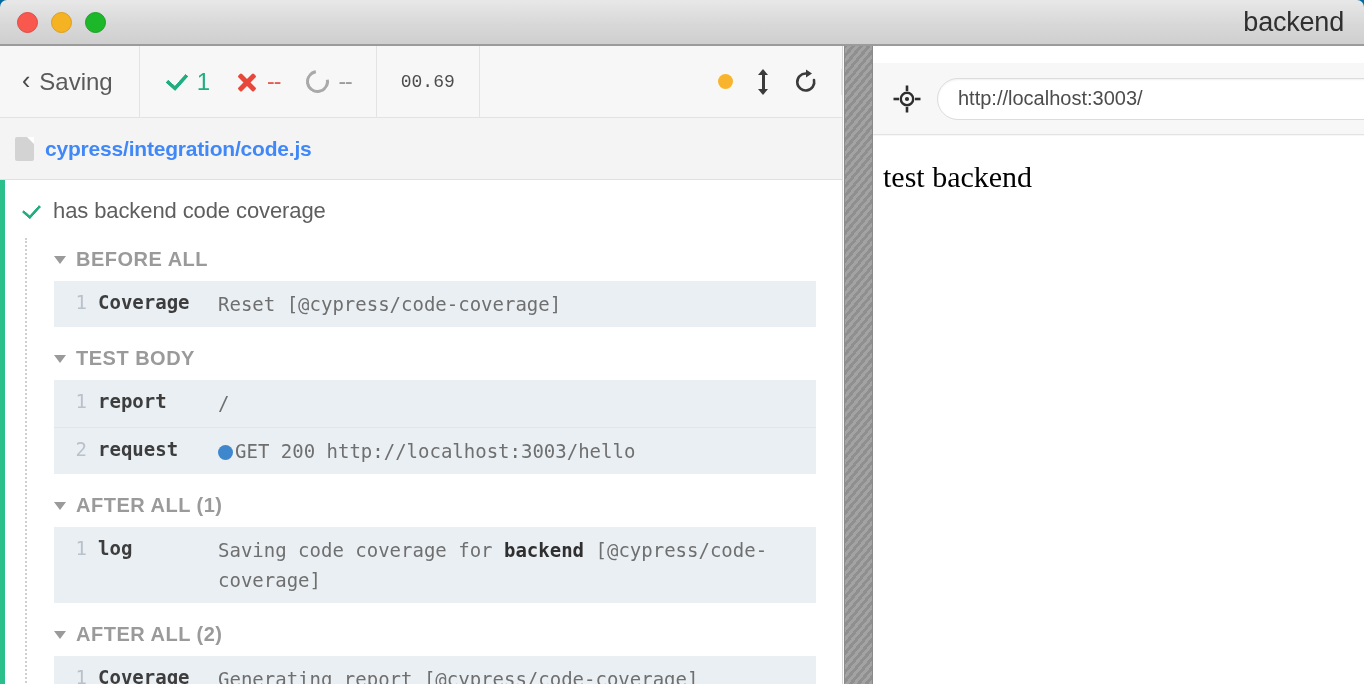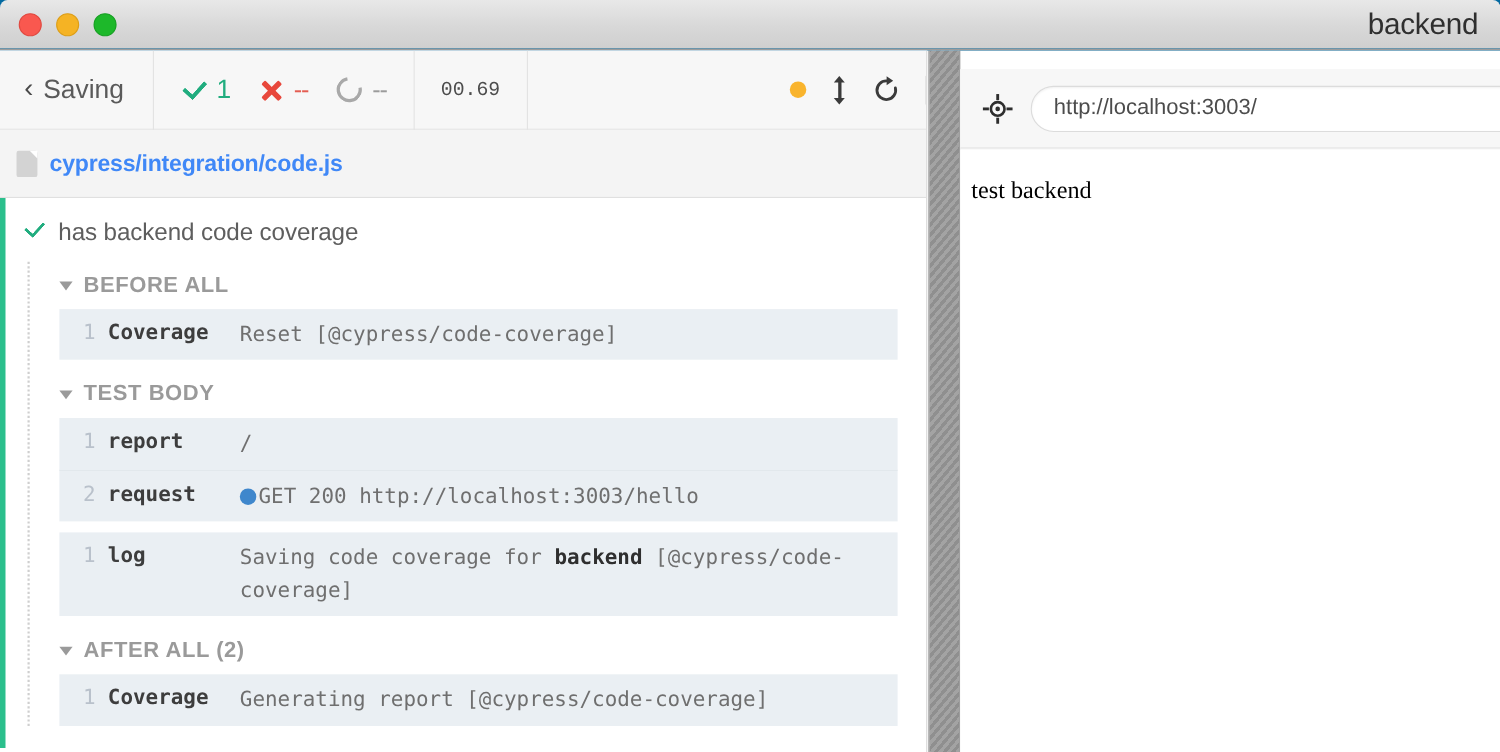--- a/index.html
+++ b/index.html
@@ -253,21 +253,21 @@
 
   
   .test-block {
     border-left: 5px solid #2bbf8c;
     padding: 0;
     min-height: 500px;
   }
 
   .test-title-row {
     display: flex;
-    align-items: flex-start;
+    align-items: center;
     gap: 12px;
     padding: 18px 0 14px 16px;
   }
   .test-title-row .icon-check { width: 20px; height: 20px; }
   .test-title-row .icon-check::after {
     left: 2px; top: 3px;
     width: 14px; height: 8px;
     border-left-width: 3.5px;
     border-bottom-width: 3.5px;
   }
@@ -413,21 +413,21 @@
   .aut-frame {
     position: absolute;
     top: 73px; left: 0;
     width: 491px;
     height: 565px;
     background: #fff;
     padding: 24px 0 0 10px;
   }
   .aut-content {
     font-family: "Liberation Serif", serif;
-    font-size: 22px;
+    font-size: 30px;
     color: #000;
   }
 </style>
 </head>
 <body>
 
 <div class="app-window">
 
   <div class="titlebar">
     <div class="traffic-lights">
@@ -518,20 +518,24 @@
               <span class="cmd-method">report</span>
               <span class="cmd-msg">/</span>
             </div>
             <div class="cmd">
               <span class="cmd-num">2</span>
               <span class="cmd-method">request</span>
               <span class="cmd-msg"><span class="blue-dot"></span><span>GET 200 http://localhost:3003/hello</span></span>
             </div>
           </div>
 
+          <div class="hook-label">
+            <span class="caret"></span>
+            <span>AFTER ALL (1)</span>
+          </div>
           <div class="cmd-list">
             <div class="cmd first">
               <span class="cmd-num">1</span>
               <span class="cmd-method">log</span>
               <span class="cmd-msg"><span>Saving code coverage for </span><b>backend</b><span> [@cypress/code-coverage]</span></span>
             </div>
           </div>
 
           <div class="hook-label">
             <span class="caret"></span>

